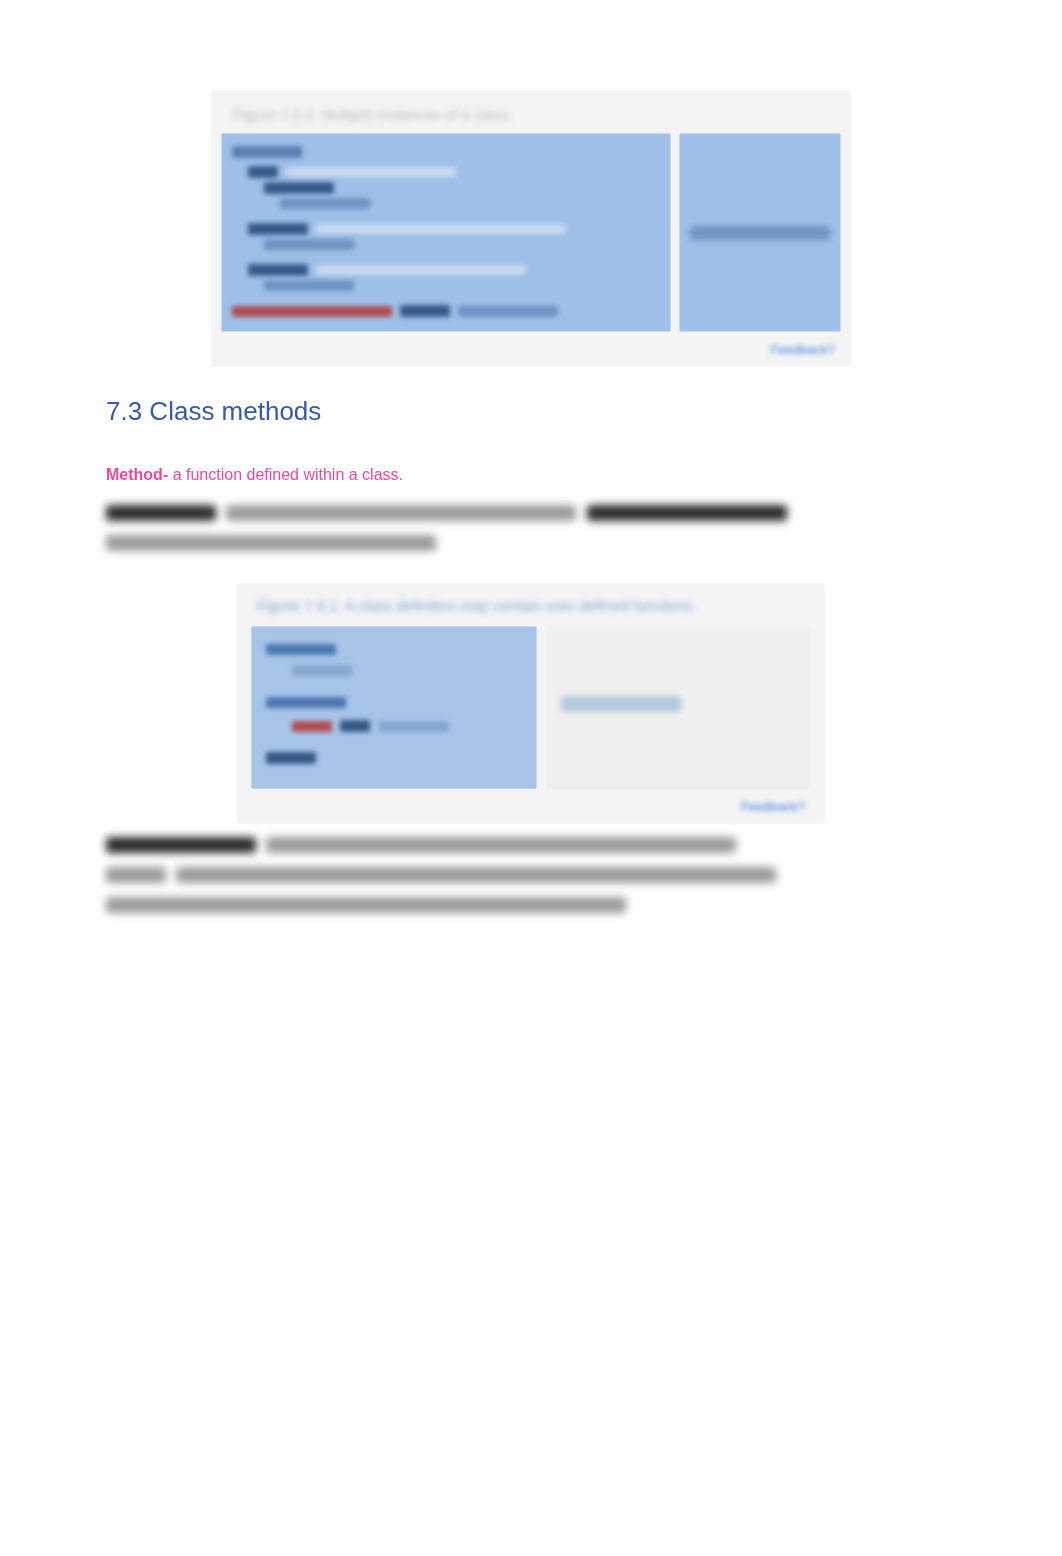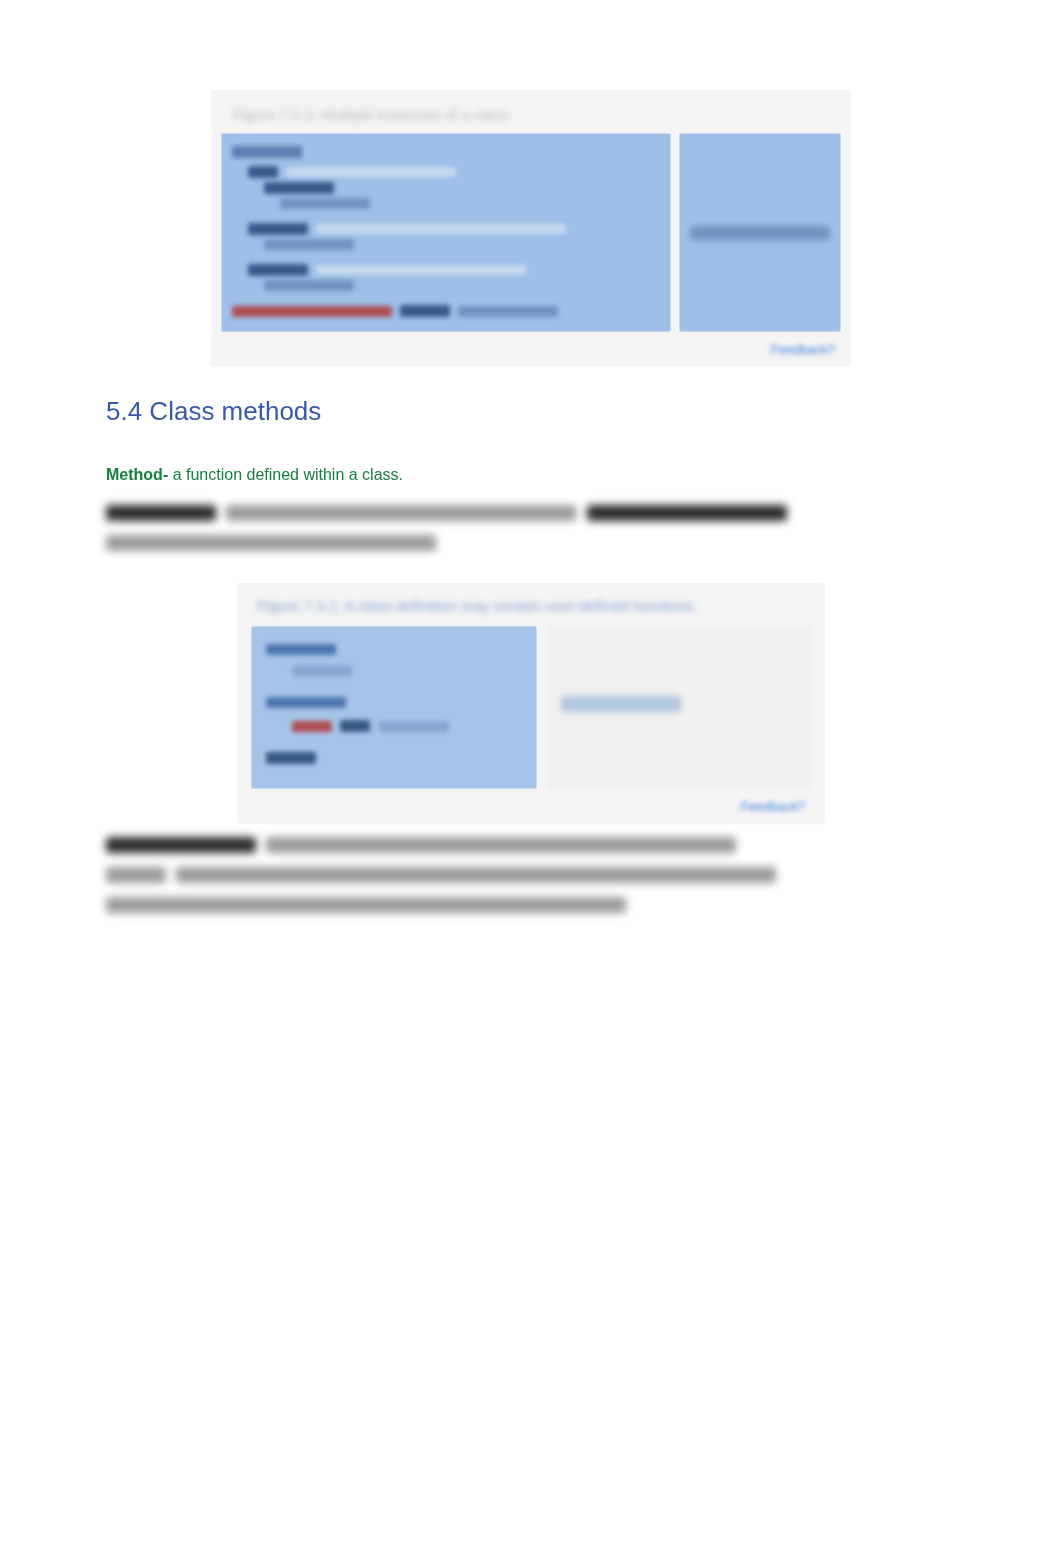--- a/index.html
+++ b/index.html
@@ -122,21 +122,21 @@
     font-size: 26px;
     font-weight: 400;
     margin: 30px 0 36px 106px;
   }
 
   
   .para {
     margin: 0 110px 0 106px;
     font-size: 16px;
     line-height: 1.5;
-    color: #15803d;
+    color: #ec4899;
   }
   .para strong { font-weight: 700; }
 
   
   .blurred-para {
     margin: 18px 110px 0 106px;
     position: relative;
   }
   .blur-line {
     height: 16px;
@@ -259,21 +259,21 @@
       </div>
       <div class="fig1-right">
         <div class="rline"></div>
       </div>
     </div>
     <div class="fig-footer">
       <span class="feedback-link">Feedback?</span>
     </div>
   </div>
 
-  <div class="section-heading">5.4 Class methods</div>
+  <div class="section-heading">7.3 Class methods</div>
 
   <p class="para">
     <strong>Method-</strong><span> a function defined within a class.</span>
   </p>
 
   <div class="blurred-para">
     <div class="row">
       <span class="blur-line bl-dark" style="width:110px;"></span>
       <span class="blur-line bl-grey" style="width:350px; margin-left:6px;"></span>
       <span class="blur-line bl-dark" style="width:200px; margin-left:6px;"></span>

